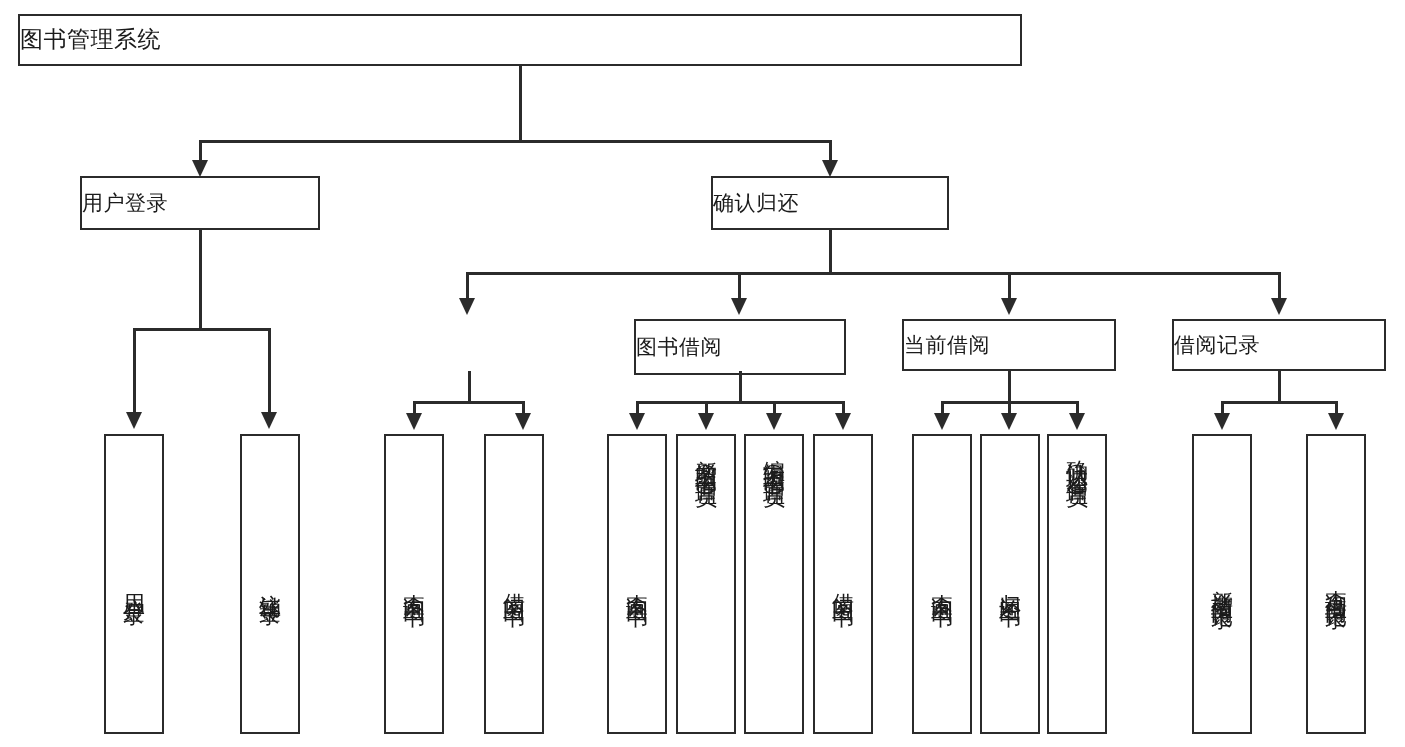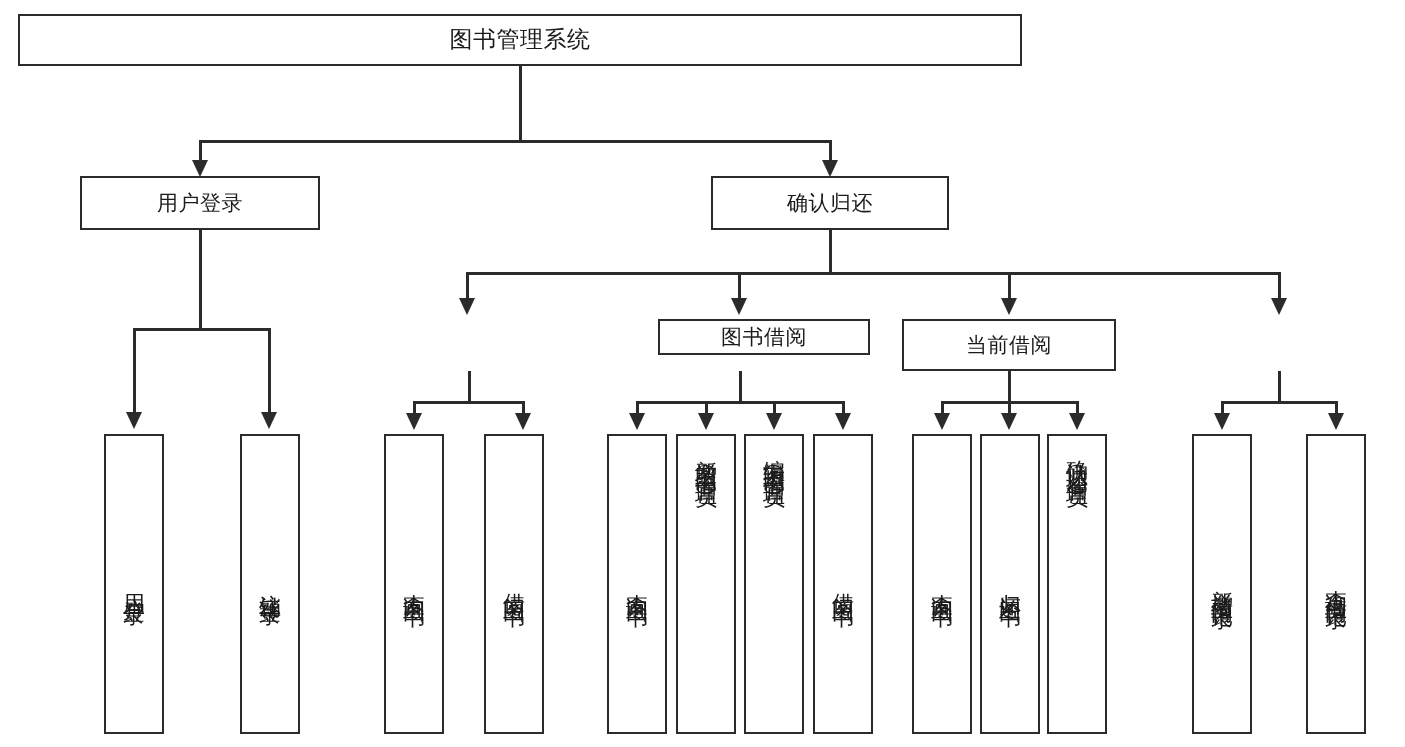--- a/index.html
+++ b/index.html
@@ -21,21 +21,20 @@
   }
 
   
   .node {
     position: absolute;
     box-sizing: border-box;
     background: #ffffff;
     border: 2.5px solid #2b2b2b;
     display: flex;
     align-items: center;
-    justify-content: center;
     color: #1b1b1b;
     letter-spacing: 0.5px;
   }
   .node .label {
     display: block;
     text-align: center;
     line-height: 1.18;
     white-space: nowrap;
   }
 
@@ -138,28 +137,31 @@
   <div class="vline" style="left:738px; top:272px; width:2.5px; height:30px;"></div>
   <div class="arrow" style="left:731px; top:298px;"></div>
 
   <div class="vline" style="left:1008px; top:272px; width:2.5px; height:30px;"></div>
   <div class="arrow" style="left:1001px; top:298px;"></div>
 
   <div class="vline" style="left:1278px; top:272px; width:2.5px; height:30px;"></div>
   <div class="arrow" style="left:1271px; top:298px;"></div>
 
 
-  <div class="node hbox" style="left:634px; top:319px; width:212px; height:36px;margin-left:24px;">
+  <div class="node hbox" style="left:634px; top:319px; width:212px; height:56px;">
     <span class="label">图书借阅</span>
   </div>
 
   <div class="node hbox" style="left:902px; top:319px; width:214px; height:52px;">
     <span class="label">当前借阅</span>
   </div>
 
+  <div class="node hbox" style="left:1172px; top:319px; width:214px; height:52px;">
+    <span class="label">借阅记录</span>
+  </div>
 
   <div class="vline" style="left:468px; top:371px; width:2.5px; height:32px;"></div>
   <div class="hline" style="left:413px; top:401px; width:112px; height:2.5px;"></div>
   <div class="vline" style="left:413px; top:401px; width:2.5px; height:16px;"></div>
   <div class="arrow" style="left:406px; top:413px;"></div>
   <div class="vline" style="left:522px; top:401px; width:2.5px; height:16px;"></div>
   <div class="arrow" style="left:515px; top:413px;"></div>
 
   <div class="vline" style="left:739px; top:371px; width:2.5px; height:32px;"></div>
   <div class="hline" style="left:636px; top:401px; width:209px; height:2.5px;"></div>

